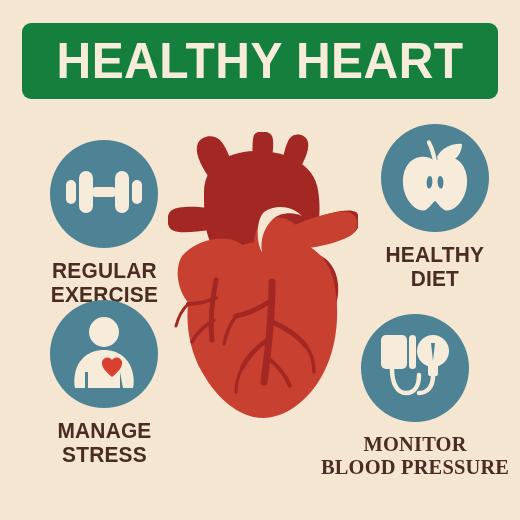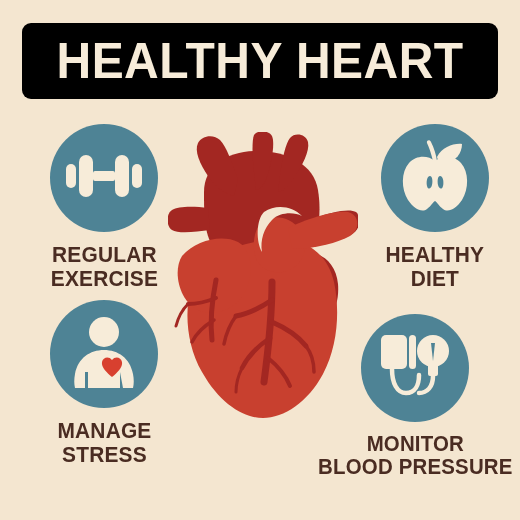--- a/index.html
+++ b/index.html
@@ -17,21 +17,21 @@
     -webkit-font-smoothing: antialiased;
   }
 
   
   #title-banner {
     position: absolute;
     left: 22px;
     top: 23px;
     width: 476px;
     height: 76px;
-    background: #000000;
+    background: #15803d;
     border-radius: 9px;
     display: flex;
     align-items: center;
     justify-content: center;
   }
   #title-text {
     color: #f7ecd9;
     font-size: 50px;
     font-weight: bold;
     letter-spacing: 0.5px;
@@ -41,24 +41,24 @@
   }
 
   
   .feature {
     position: absolute;
     width: 190px;
     display: flex;
     flex-direction: column;
     align-items: center;
   }
-  #feature-exercise { left: 9px;   top: 124px; }
+  #feature-exercise { left: 9px;   top: 140px; }
   #feature-diet     { left: 340px; top: 124px; }
   #feature-stress   { left: 9px;   top: 300px; }
-  #feature-bp       { left: 320px; top: 314px; }
+  #feature-bp       { left: 320px; top: 314px; font-family: Liberation Serif, serif; }
 
   .icon-circle {
     width: 108px;
     height: 108px;
     border-radius: 50%;
     background: #4e8395;
     display: flex;
     align-items: center;
     justify-content: center;
   }

